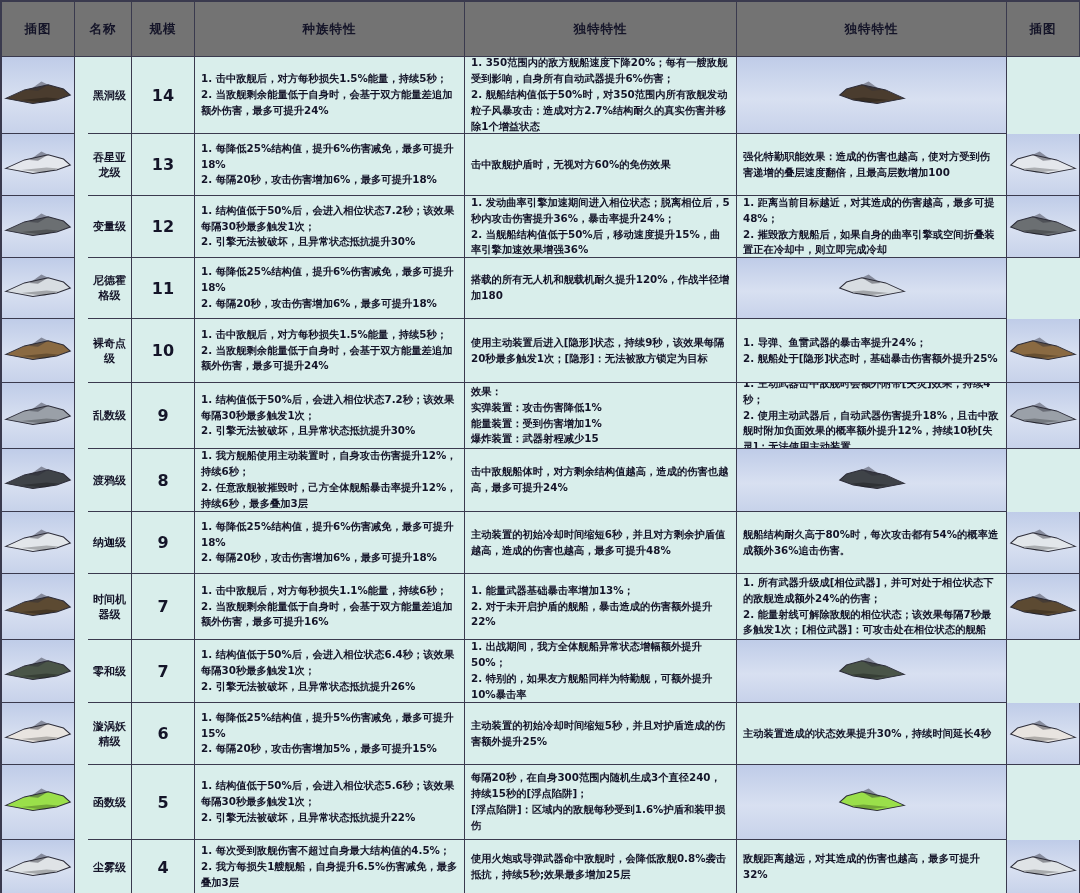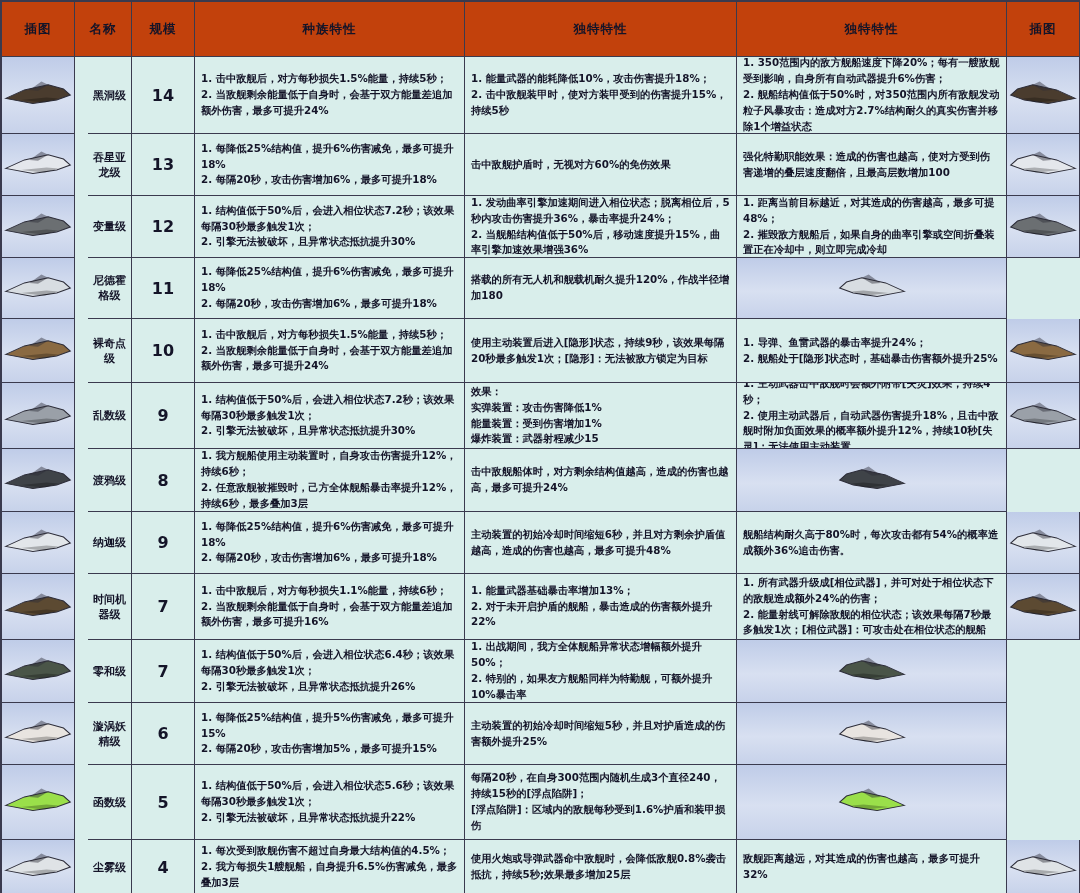--- a/index.html
+++ b/index.html
@@ -14,21 +14,21 @@
     display:grid;
     grid-template-columns:73px 57px 63px 270px 272px 270px 73px;
   }
   .cell{
     border-right:1.5px solid #3a3a4e;
     border-bottom:1.5px solid #3a3a4e;
     display:flex;align-items:center;justify-content:center;
     overflow:hidden;color:#141428;
   }
   .header .cell{
-    background:#c2410c;
+    background:#737373;
     font-weight:bold;font-size:12.5px;height:55px;
     letter-spacing:1px;
   }
   .body-cell{background:#d9eeeb;}
   .illus{
     background:linear-gradient(180deg,#bfcce8 0%,#d8e0f1 55%,#c7d2ea 100%);
     padding:2px;
   }
   .name-cell{font-size:11px;font-weight:bold;text-align:center;padding:2px;margin-left:13px;}
   .scale-cell{font-size:16px;font-weight:bold;}
@@ -74,22 +74,20 @@
       <svg class="ship" width="68" height="34" viewBox="0 0 80 40">
         <path class="ship-body" d="M2,24 L24,14 L52,8 L70,13 L78,20 L62,26 L34,30 Z" stroke="#2c2c38" stroke-width="1.2" fill="#4a3c2e"></path>
         <path class="ship-fin" d="M30,14 L44,4 L52,8 L40,15 Z" fill="#2c2c38" opacity="0.45"></path>
         <path class="ship-keel" d="M20,26 L50,23 L64,24 L48,29 Z" fill="#000" opacity="0.25"></path>
       </svg>
     </div>
     <div class="cell body-cell name-cell">黑洞级</div>
     <div class="cell body-cell scale-cell">14</div>
     <div class="cell body-cell trait-cell">1. 击中敌舰后，对方每秒损失1.5%能量，持续5秒；
 2. 当敌舰剩余能量低于自身时，会基于双方能量差追加额外伤害，最多可提升24%</div>
-    <div class="cell body-cell trait-cell">1. 能量武器的能耗降低10%，攻击伤害提升18%；
-2. 击中敌舰装甲时，使对方装甲受到的伤害提升15%，持续5秒</div>
     <div class="cell body-cell trait-cell">1. 350范围内的敌方舰船速度下降20%；每有一艘敌舰受到影响，自身所有自动武器提升6%伤害；
 2. 舰船结构值低于50%时，对350范围内所有敌舰发动粒子风暴攻击：造成对方2.7%结构耐久的真实伤害并移除1个增益状态</div>
     <div class="cell illus mirror">
       <svg class="ship" width="68" height="34" viewBox="0 0 80 40">
         <path class="ship-body" d="M2,24 L24,14 L52,8 L70,13 L78,20 L62,26 L34,30 Z" stroke="#2c2c38" stroke-width="1.2" fill="#4a3c2e"></path>
         <path class="ship-fin" d="M30,14 L44,4 L52,8 L40,15 Z" fill="#2c2c38" opacity="0.45"></path>
         <path class="ship-keel" d="M20,26 L50,23 L64,24 L48,29 Z" fill="#000" opacity="0.25"></path>
       </svg>
     </div>
   </div>
@@ -315,20 +313,21 @@
         <path class="ship-body" d="M2,24 L24,14 L52,8 L70,13 L78,20 L62,26 L34,30 Z" stroke="#2c2c38" stroke-width="1.2" fill="#e8e4e0"></path>
         <path class="ship-fin" d="M30,14 L44,4 L52,8 L40,15 Z" fill="#2c2c38" opacity="0.45"></path>
         <path class="ship-keel" d="M20,26 L50,23 L64,24 L48,29 Z" fill="#000" opacity="0.25"></path>
       </svg>
     </div>
     <div class="cell body-cell name-cell">漩涡妖精级</div>
     <div class="cell body-cell scale-cell">6</div>
     <div class="cell body-cell trait-cell">1. 每降低25%结构值，提升5%伤害减免，最多可提升15%
 2. 每隔20秒，攻击伤害增加5%，最多可提升15%</div>
     <div class="cell body-cell trait-cell">主动装置的初始冷却时间缩短5秒，并且对护盾造成的伤害额外提升25%</div>
+    <div class="cell body-cell trait-cell">主动装置造成的状态效果提升30%，持续时间延长4秒</div>
     <div class="cell illus mirror">
       <svg class="ship" width="68" height="34" viewBox="0 0 80 40">
         <path class="ship-body" d="M2,24 L24,14 L52,8 L70,13 L78,20 L62,26 L34,30 Z" stroke="#2c2c38" stroke-width="1.2" fill="#e8e4e0"></path>
         <path class="ship-fin" d="M30,14 L44,4 L52,8 L40,15 Z" fill="#2c2c38" opacity="0.45"></path>
         <path class="ship-keel" d="M20,26 L50,23 L64,24 L48,29 Z" fill="#000" opacity="0.25"></path>
       </svg>
     </div>
   </div>
 
   <div class="row">

